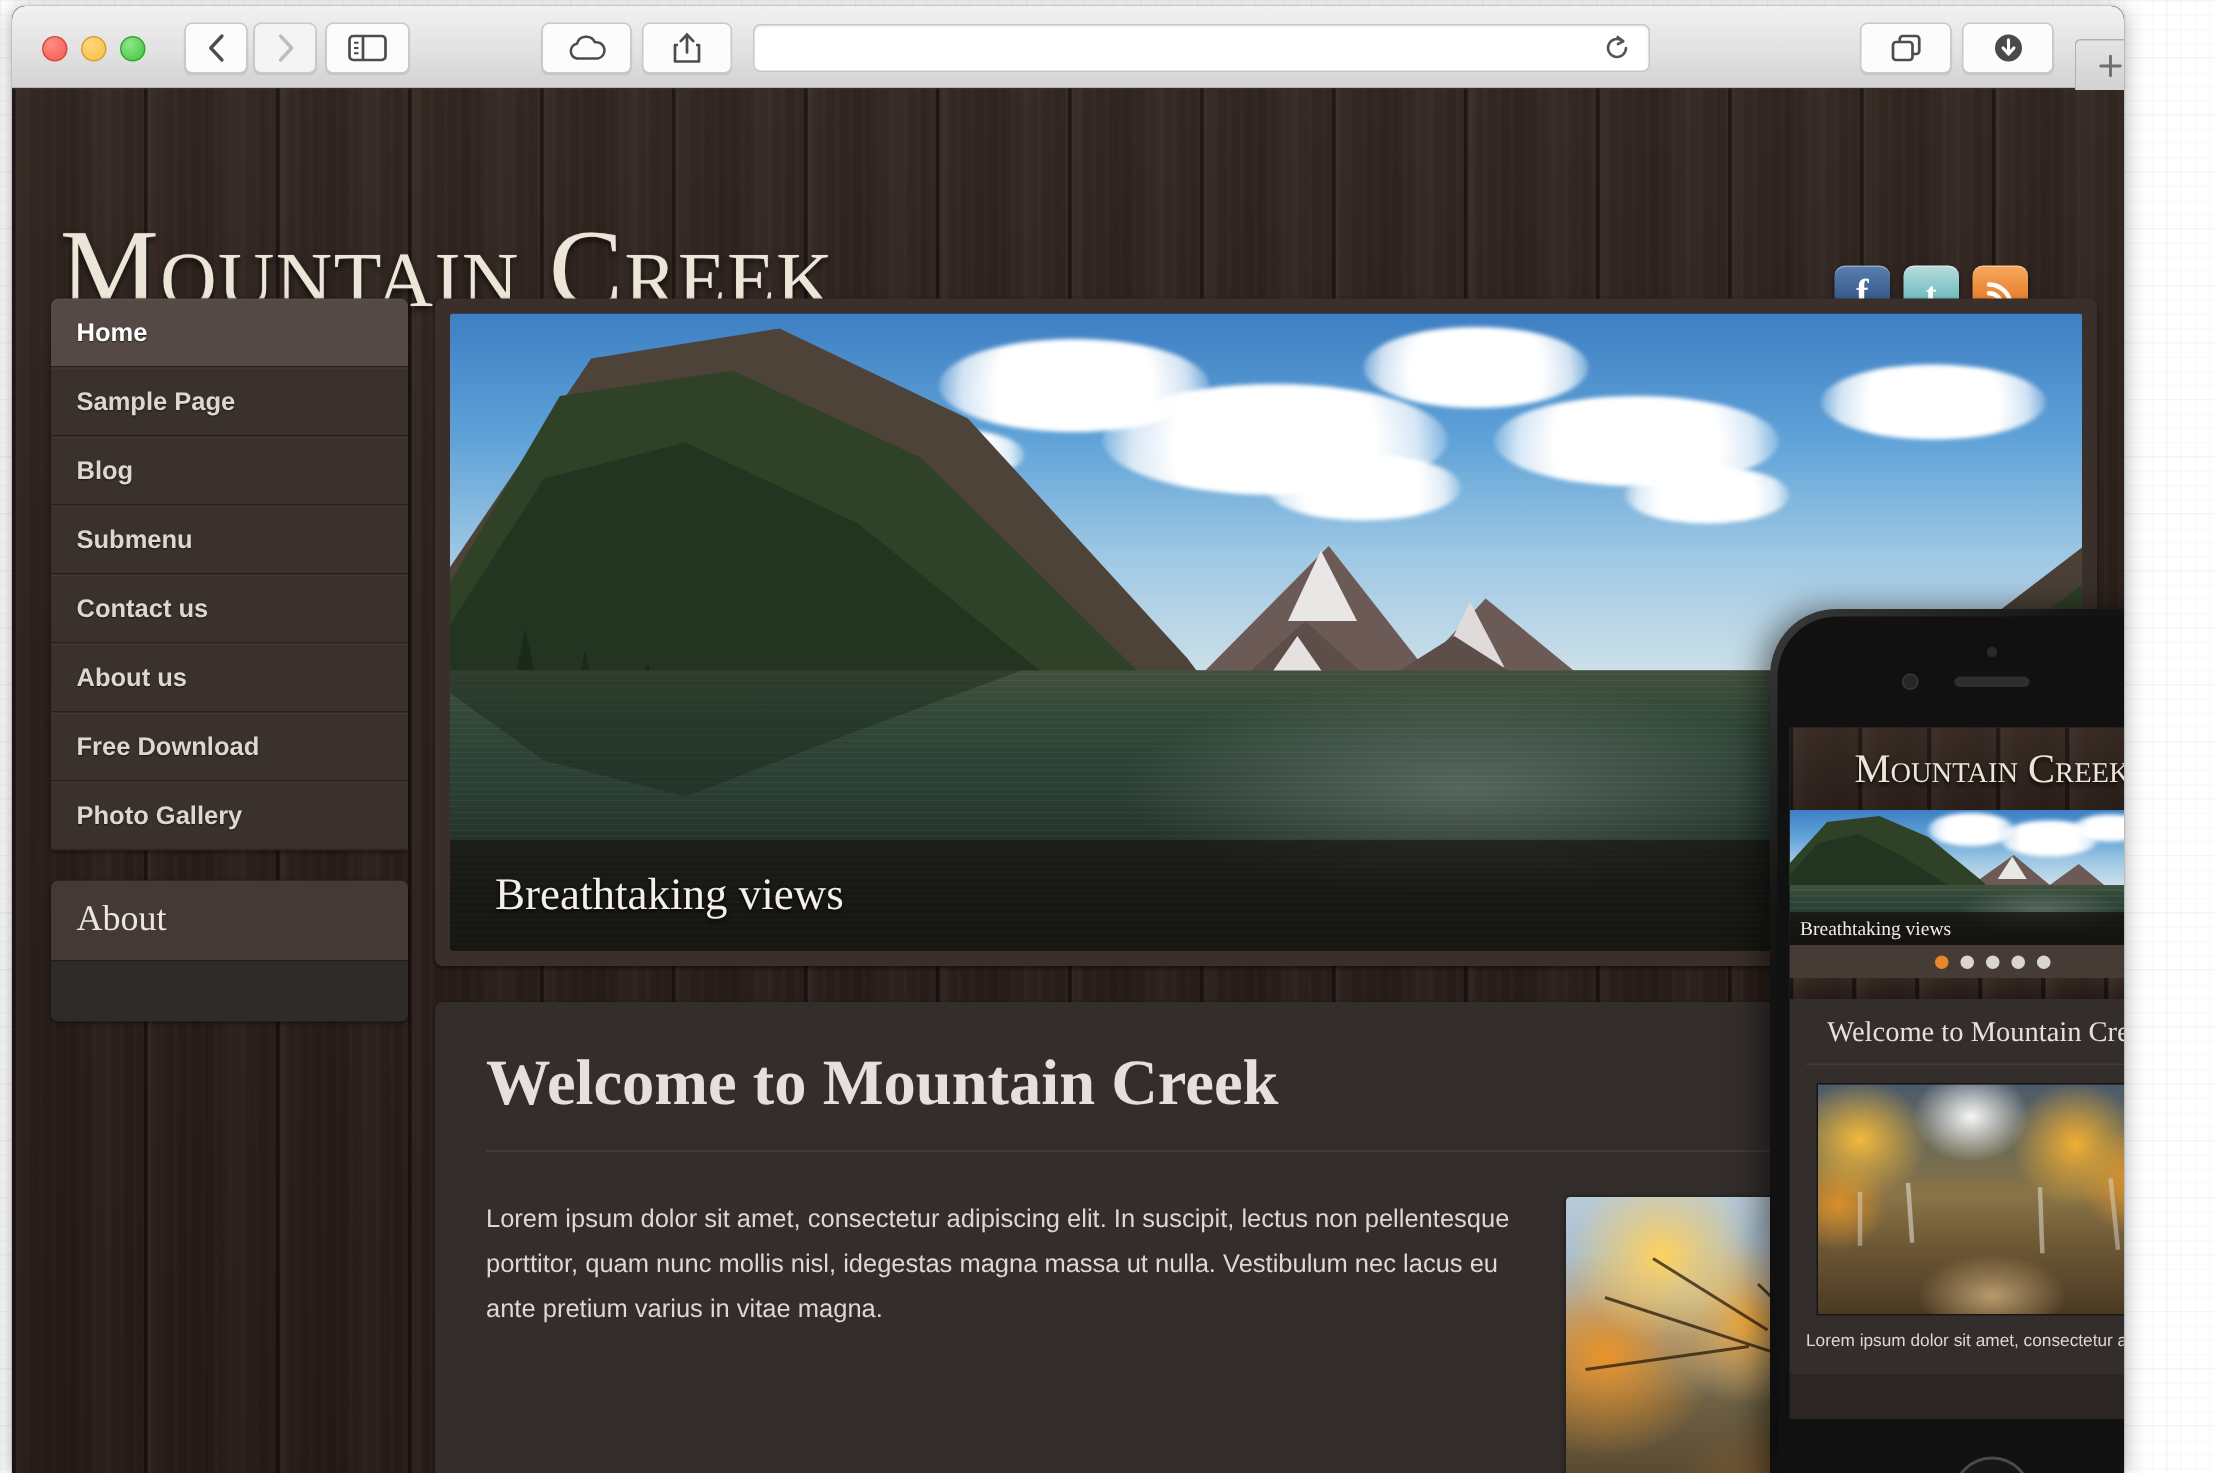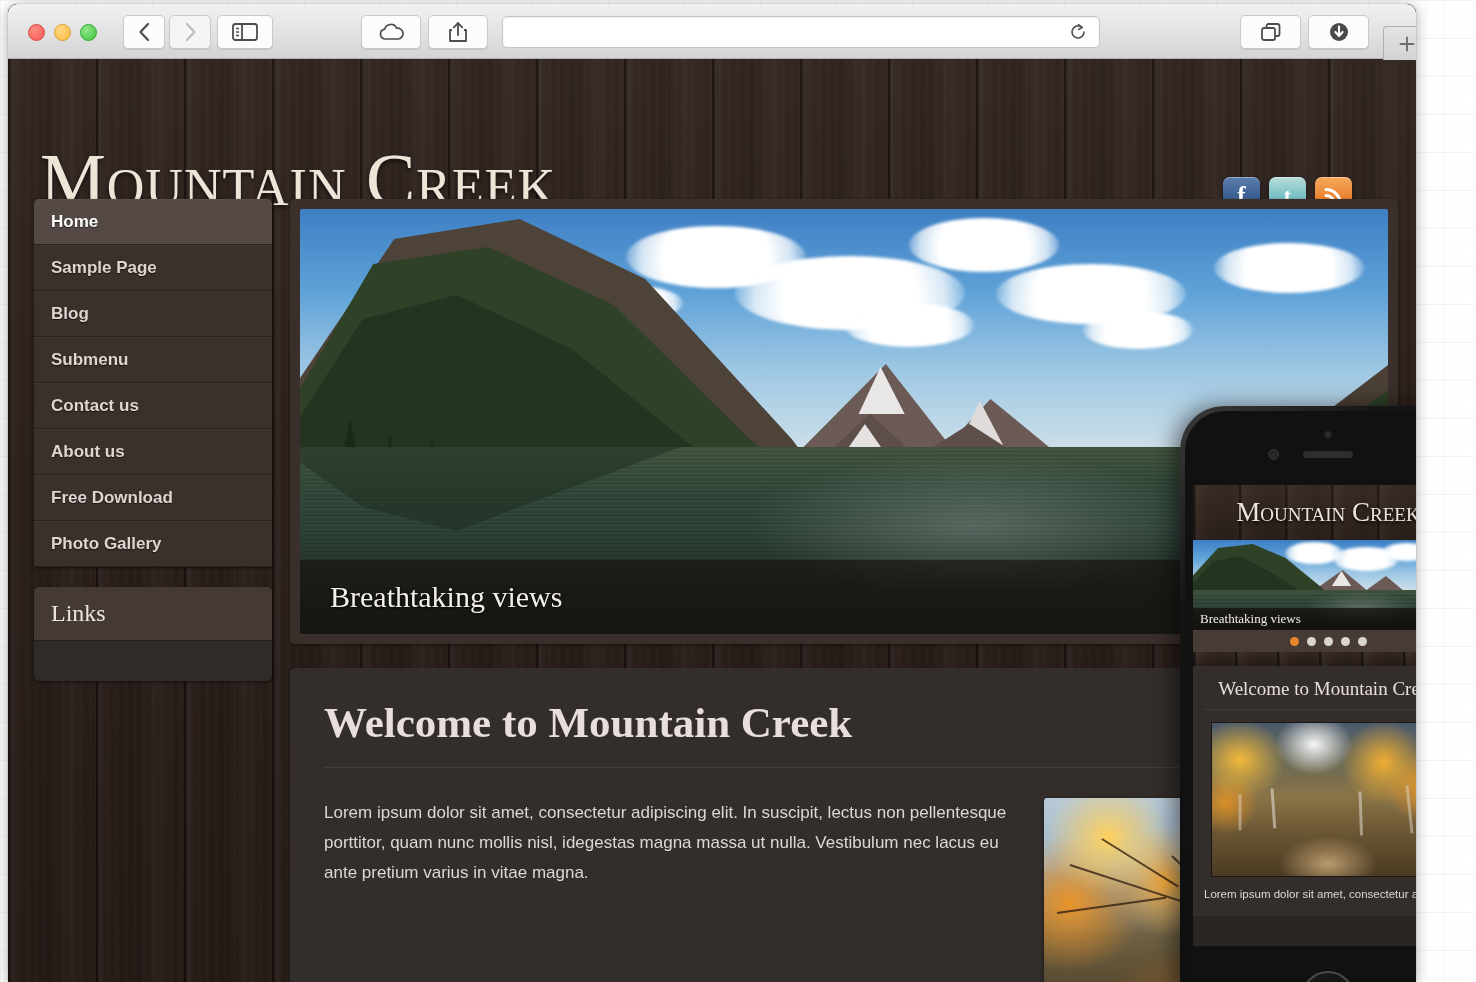--- a/index.html
+++ b/index.html
@@ -558,21 +558,21 @@
           <div class="menu-item">Blog</div>
           <div class="menu-item">Submenu</div>
           <div class="menu-item">Contact us</div>
           <div class="menu-item">About us</div>
           <div class="menu-item">Free Download</div>
           <div class="menu-item">Photo Gallery</div>
         </nav>
 
 
         <section class="widget">
-          <div class="widget-title">Links</div>
+          <div class="widget-title">About</div>
           <div class="widget-body" style="min-height:40px"></div>
         </section>
       </div>
 
       <div id="content-col">
 
         <div id="slider-panel">
           <div id="slider">
             <div class="scene">
               <div class="sky"></div>

